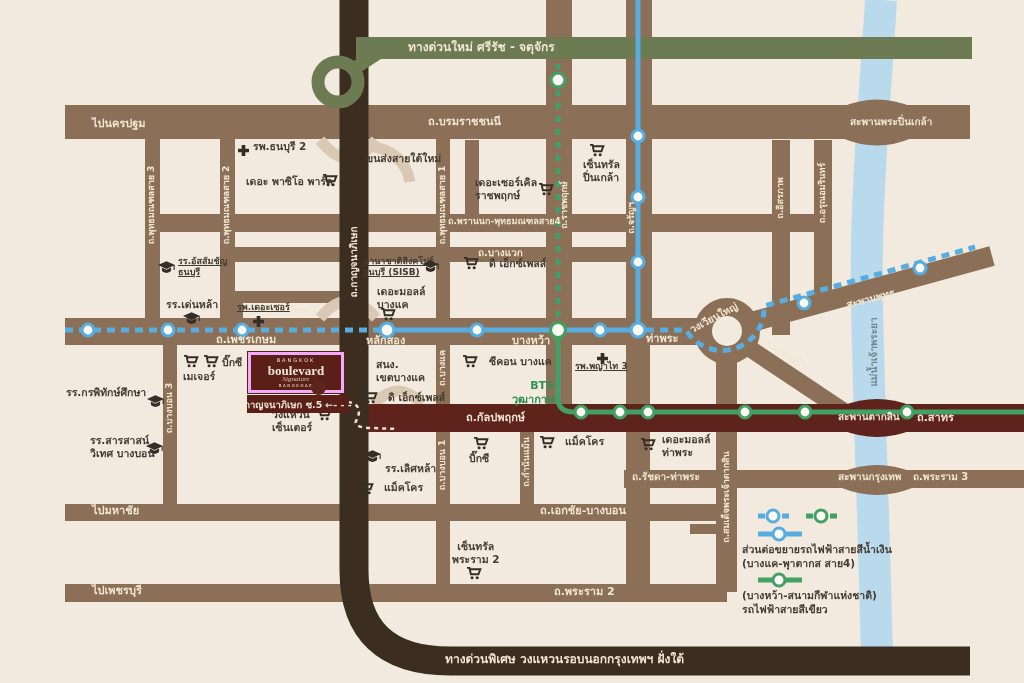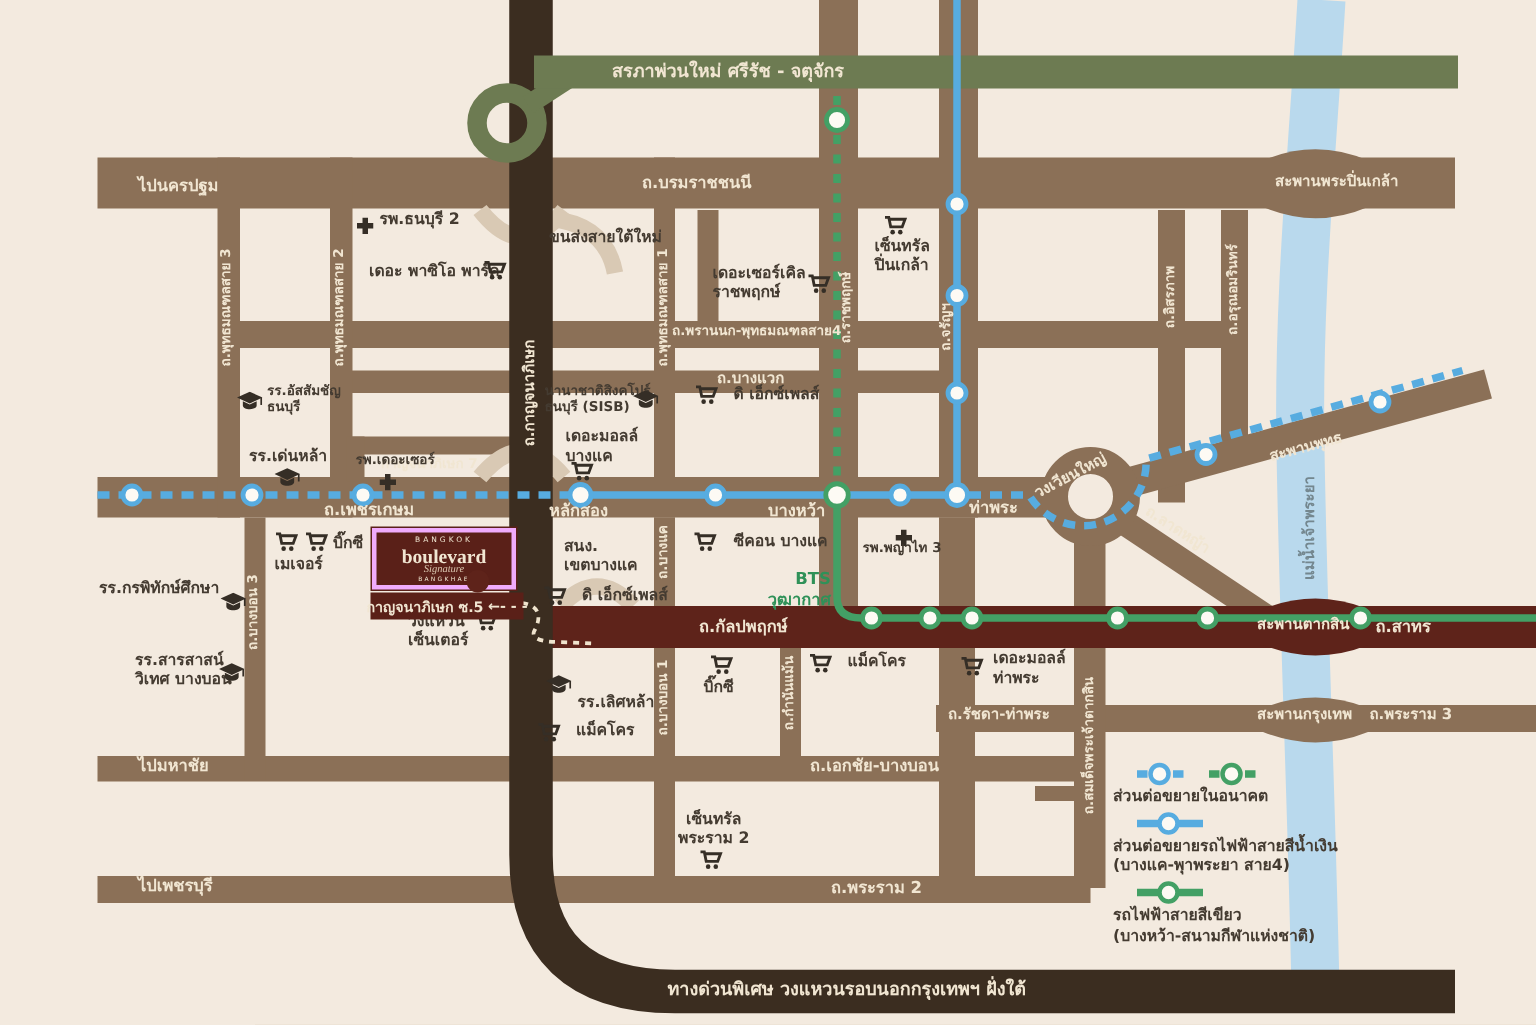--- a/index.html
+++ b/index.html
@@ -3,21 +3,21 @@
 <meta charset="utf-8">
 <style>
   html,body{margin:0;padding:0;background:#e9e0d2;}
   .map{position:relative;width:1024px;height:683px;background:#f3eadf;
        font-family:"DejaVu Sans",sans-serif;overflow:hidden;}
   .map svg.base{position:absolute;left:0;top:0;}
   .lbl{position:absolute;white-space:pre-line;line-height:1.25;}
   .road-lbl{color:#f1e6d2;font-weight:bold;font-size:11px;}
   .fs9{font-size:9px;}.fs10{font-size:10px;}.fs12{font-size:12px;}
   .poi{color:#443b31;font-weight:bold;font-size:10.5px;}
-  .poi-s{color:#443b31;font-weight:bold;font-size:9px;}
+  .poi-s{color:#443b31;font-weight:bold;font-size:9px;text-decoration:underline;}
   .v{transform:translate(-50%,-50%) rotate(-90deg);white-space:nowrap;}
   .rot{white-space:nowrap;}
   .river-lbl{color:#74878f;font-weight:bold;font-size:10px;}
   .green-txt{color:#2f9158;font-weight:bold;font-size:11px;text-align:right;}
   .icon{position:absolute;display:block;}
   .dot{width:8px;height:8px;border-radius:50%;background:#2e2822;}
   .pin{position:absolute;width:15px;height:15px;border-radius:50%;background:#5e231a;}
   .logo-box{position:absolute;left:247px;top:351px;width:98px;height:43px;background:#5a2018;
             display:flex;align-items:center;justify-content:center;}
   .logo-inner{border:3px solid #f0abfc;width:90px;height:35px;text-align:center;color:#f1e6d2;line-height:1;}
@@ -148,21 +148,21 @@
   <div class="lbl road-lbl" style="left:466px;top:411px">ถ.กัลปพฤกษ์</div>
   <div class="lbl road-lbl fs10" style="left:838px;top:411px">สะพานตากสิน</div>
   <div class="lbl road-lbl" style="left:917px;top:411px">ถ.สาทร</div>
   <div class="lbl road-lbl fs10" style="left:632px;top:471px">ถ.รัชดา-ท่าพระ</div>
   <div class="lbl road-lbl fs10" style="left:838px;top:471px">สะพานกรุงเทพ</div>
   <div class="lbl road-lbl fs10" style="left:913px;top:471px">ถ.พระราม 3</div>
   <div class="lbl road-lbl" style="left:540px;top:504px">ถ.เอกชัย-บางบอน</div>
   <div class="lbl road-lbl" style="left:92px;top:504px">ไปมหาชัย</div>
   <div class="lbl road-lbl" style="left:554px;top:585px">ถ.พระราม 2</div>
   <div class="lbl road-lbl" style="left:92px;top:584px">ไปเพชรบุรี</div>
-  <div class="lbl road-lbl fs12" style="left:408px;top:40px">สรภาพ่วนใหม่ ศรีรัช - จตุจักร</div>
+  <div class="lbl road-lbl fs12" style="left:408px;top:40px">ทางด่วนใหม่ ศรีรัช - จตุจักร</div>
   <div class="lbl road-lbl fs12" style="left:445px;top:652px">ทางด่วนพิเศษ วงแหวนรอบนอกกรุงเทพฯ ฝั่งใต้</div>
   <div class="lbl road-lbl rot fs10" style="left:760px;top:348px;transform:rotate(33deg)">ถ.ลาดหญ้า</div>
   <div class="lbl road-lbl rot fs10" style="left:846px;top:293px;transform:rotate(-15deg)">สะพานพุทธ</div>
   <div class="lbl road-lbl rot fs10" style="left:688px;top:312px;transform:rotate(-28deg)">วงเวียนใหญ่</div>
 
   <div class="lbl road-lbl v fs9" style="left:152px;top:205px">ถ.พุทธมณฑลสาย 3</div>
   <div class="lbl road-lbl v fs9" style="left:227px;top:205px">ถ.พุทธมณฑลสาย 2</div>
   <div class="lbl road-lbl v fs10" style="left:354px;top:262px">ถ.กาญจนาภิเษก</div>
   <div class="lbl road-lbl v fs9" style="left:443px;top:205px">ถ.พุทธมณฑลสาย 1</div>
   <div class="lbl road-lbl v fs9" style="left:565px;top:205px">ถ.ราชพฤกษ์</div>
@@ -370,28 +370,27 @@
     <span>←- - -</span>
   </div>
 
   <div class="legend">
     <svg class="sym first" width="100" height="16">
       <line x1="2" y1="8" x2="36" y2="8" stroke="#57ace0" stroke-width="5" stroke-dasharray="7 5"></line>
       <circle cx="17" cy="8" r="6" fill="#fdfaf4" stroke="#57ace0" stroke-width="3"></circle>
       <line x1="50" y1="8" x2="84" y2="8" stroke="#43a065" stroke-width="5" stroke-dasharray="7 5"></line>
       <circle cx="65" cy="8" r="6" fill="#fdfaf4" stroke="#43a065" stroke-width="3"></circle>
     </svg>
-    <div>ส่วนต่อขยายในอนาคต</div>
     <svg class="sym" width="60" height="16">
       <line x1="2" y1="8" x2="46" y2="8" stroke="#57ace0" stroke-width="5"></line>
       <circle cx="23" cy="8" r="6" fill="#fdfaf4" stroke="#57ace0" stroke-width="3"></circle>
     </svg>
     <div>ส่วนต่อขยายรถไฟฟ้าสายสีน้ำเงิน</div>
-    <div>(บางแค-พุาพระยา สาย4)</div>
+    <div>(บางแค-พุาตากส สาย4)</div>
     <svg class="sym" width="60" height="16">
       <line x1="2" y1="8" x2="46" y2="8" stroke="#43a065" stroke-width="5"></line>
       <circle cx="23" cy="8" r="6" fill="#fdfaf4" stroke="#43a065" stroke-width="3"></circle>
     </svg>
+    <div>(บางหว้า-สนามกีฬาแห่งชาติ)</div>
     <div>รถไฟฟ้าสายสีเขียว</div>
-    <div>(บางหว้า-สนามกีฬาแห่งชาติ)</div>
   </div>
 
 </div>
 
 </body></html>

